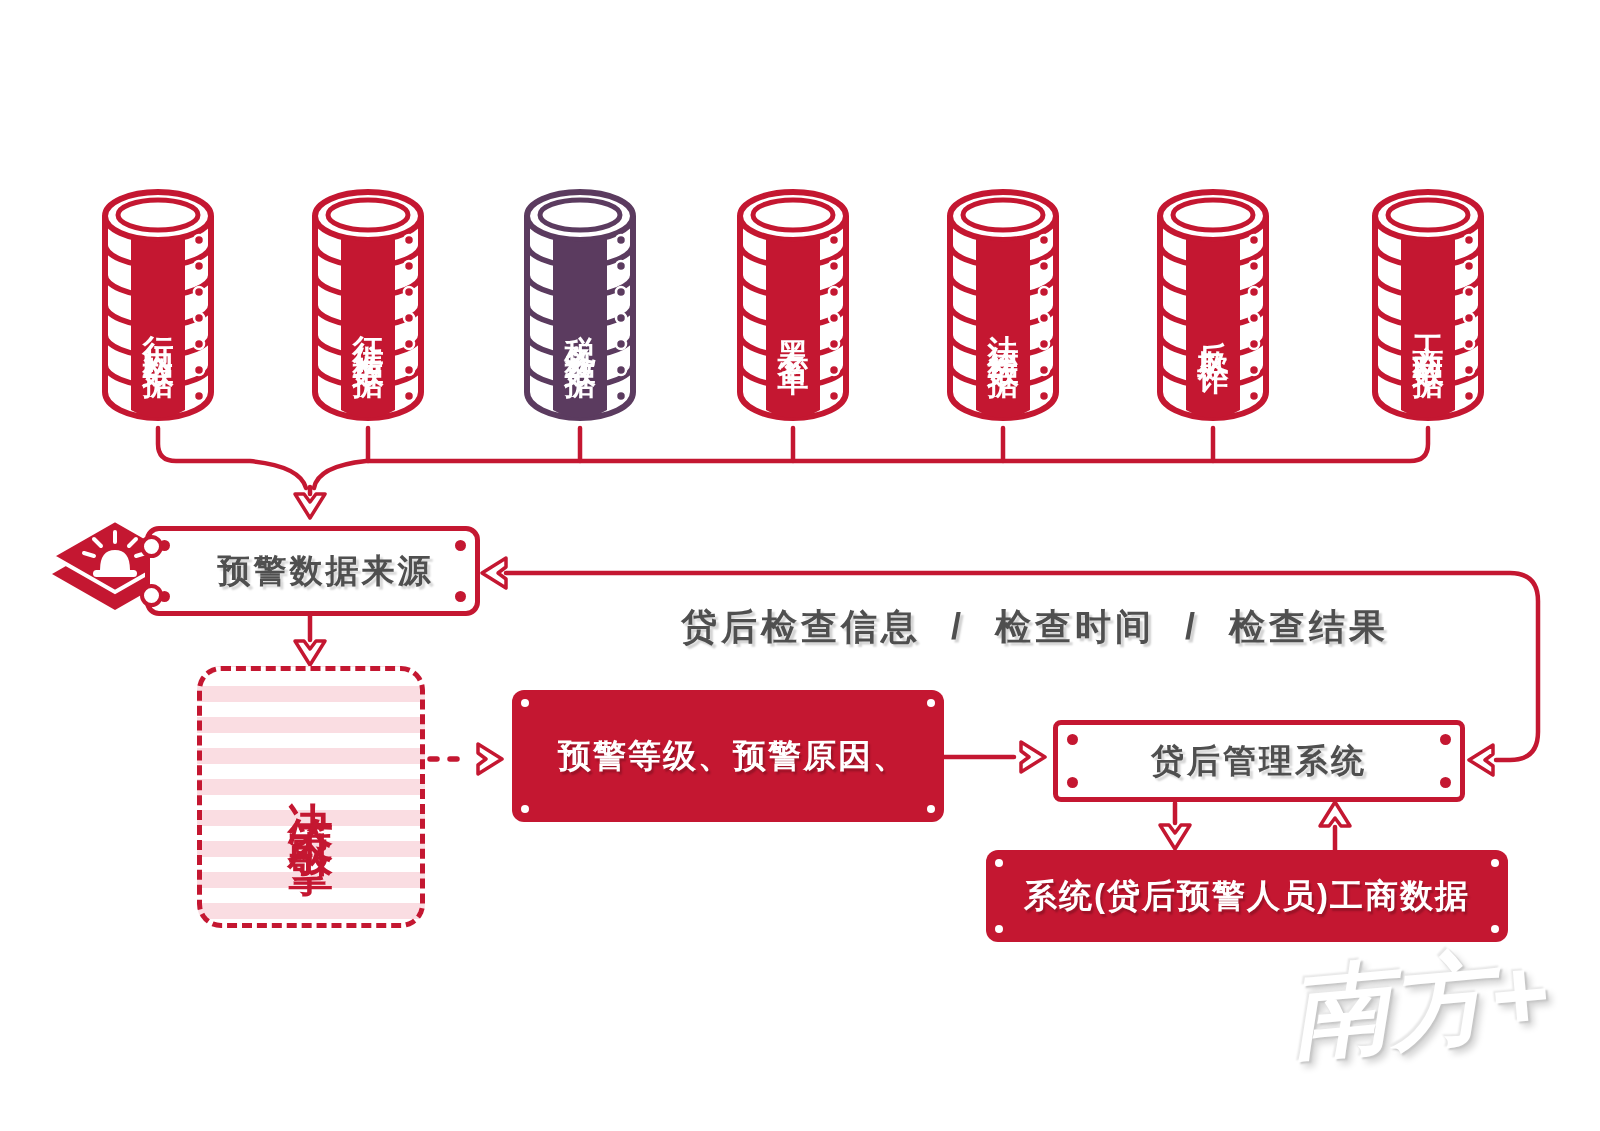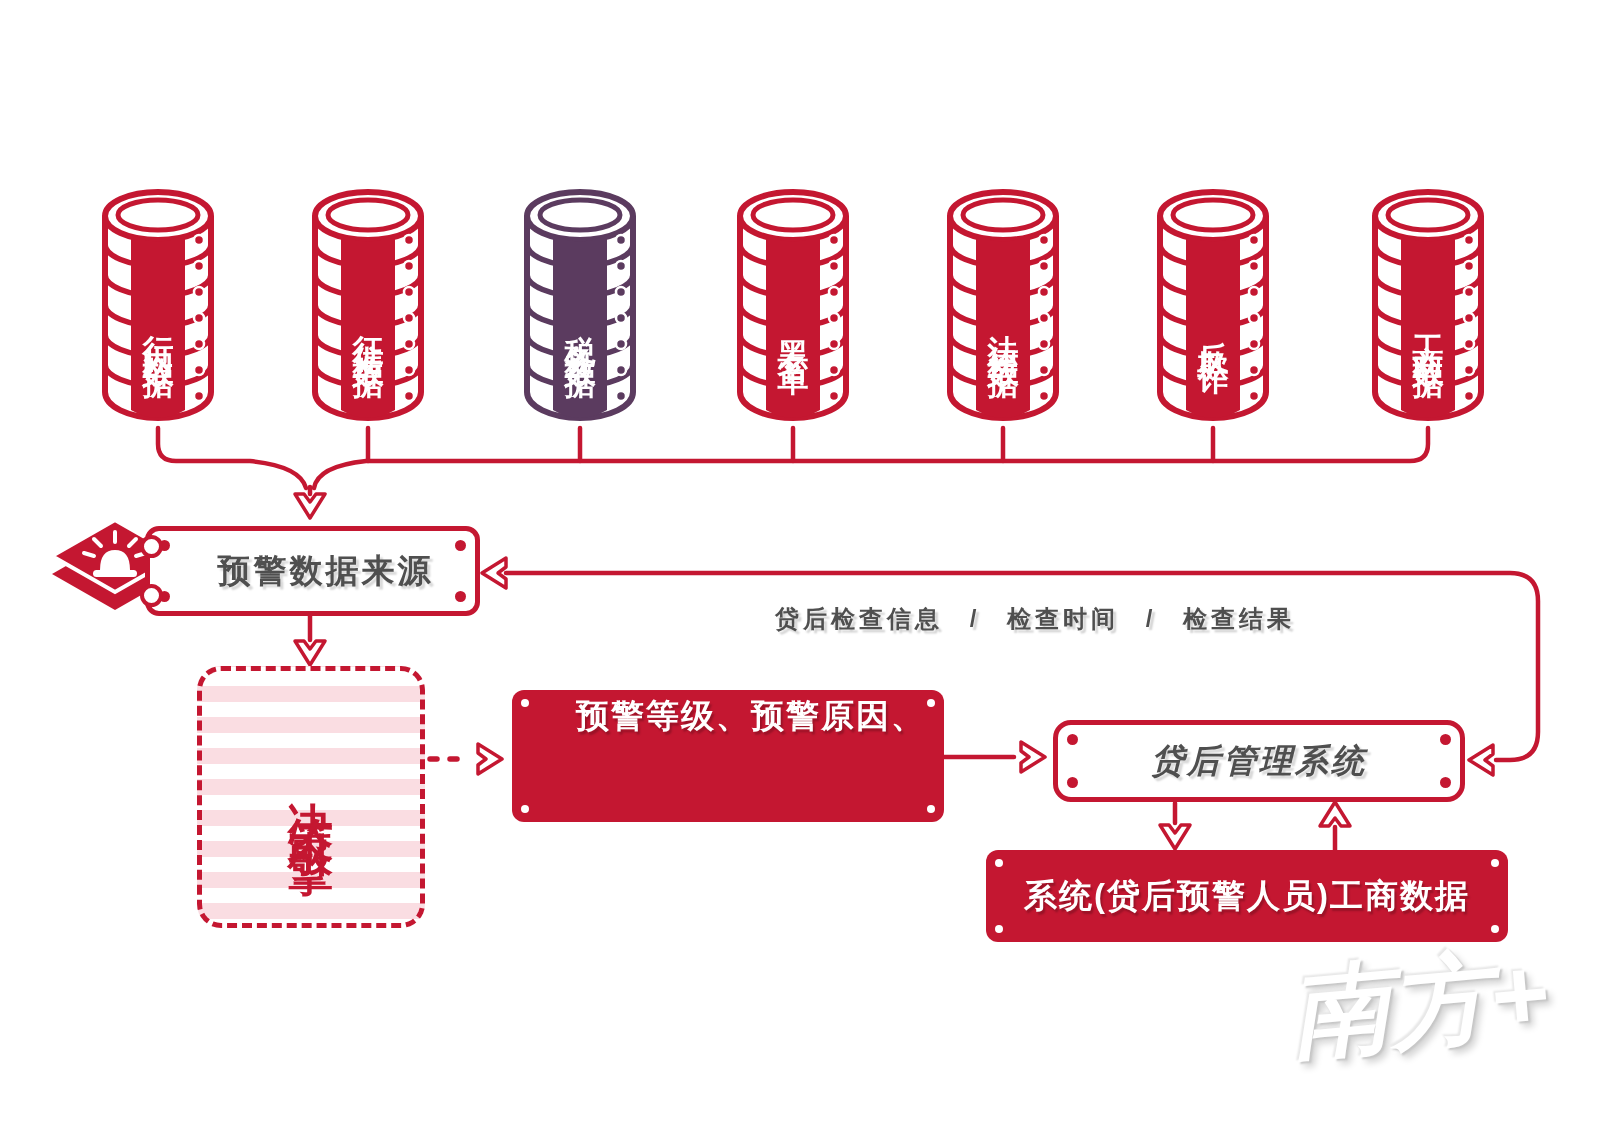--- a/index.html
+++ b/index.html
@@ -34,21 +34,21 @@
     position:absolute; background:#ffffff; border:5px solid #c41731;
     border-radius:14px; z-index:2; box-sizing:border-box;
     display:flex; align-items:center; justify-content:center;
   }
   .plaque .txt {
     color:#4f4f4f; font-size:33px; letter-spacing:3px;
     text-shadow:3px 3px 2px rgba(0,0,0,0.16);
   }
   .redbox {
     position:absolute; background:#c41731; border-radius:12px; z-index:2;
-    box-sizing:border-box; display:flex; 
+    box-sizing:border-box; display:flex; flex-direction:column;
     justify-content:center;
   }
   .redbox .txt {
     color:#ffffff; font-size:33px; letter-spacing:2px; line-height:1.55;
     text-shadow:2px 3px 2px rgba(0,0,0,0.22);
   }
   .cdot { position:absolute; border-radius:50%; }
   .cdot.r  { width:11px; height:11px; background:#c41731; }
   .cdot.w  { width:8px;  height:8px;  background:#ffffff; }
   .cdot.tl { left:9px;  top:9px; }
@@ -71,21 +71,21 @@
     display:flex; align-items:center; justify-content:center;
   }
   #decision .txt {
     writing-mode:vertical-rl; text-orientation:upright;
     color:#c41731; font-size:46px; letter-spacing:16px; line-height:1;
   }
 
   
   #check-info {
     position:absolute; left:560px; top:603px; width:950px; z-index:2;
-    text-align:center; color:#4f4f4f; font-size:24px; letter-spacing:4px;
+    text-align:center; color:#4f4f4f; font-size:36px; letter-spacing:4px;
     word-spacing:16px; text-shadow:3px 3px 2px rgba(0,0,0,0.18);
   }
 
   
   #watermark {
     position:absolute; right:52px; top:938px; z-index:2;
     font-size:100px; font-style:italic; color:#ffffff;
     transform:rotate(-5deg);
     text-shadow:2px 2px 2px #c6c6c6, -2px -2px 2px #e8e8e8, 5px 6px 7px #d4d4d4;
   }
@@ -359,21 +359,21 @@
   <div id="check-info">贷后检查信息 / 检查时间 / 检查结果</div>
 
   <div class="redbox" style="left:512px; top:690px; width:432px; height:132px; padding-left:46px;">
     <i class="cdot w tl"></i>
     <i class="cdot w tr"></i>
     <i class="cdot w bl"></i>
     <i class="cdot w br"></i>
     <span class="txt">预警等级、预警原因、</span>
   </div>
 
-  <div class="plaque" style="left:1053px; top:720px; width:412px; height:82px; border-radius:18px;font-style:italic;">
+  <div class="plaque" style="left:1053px; top:720px; width:412px; height:82px; border-radius:8px;">
     <i class="cdot r tl"></i>
     <i class="cdot r tr"></i>
     <i class="cdot r bl"></i>
     <i class="cdot r br"></i>
     <span class="txt">贷后管理系统</span>
   </div>
 
   <div class="redbox" style="left:986px; top:850px; width:522px; height:92px; align-items:center;">
     <i class="cdot w tl"></i>
     <i class="cdot w tr"></i>

